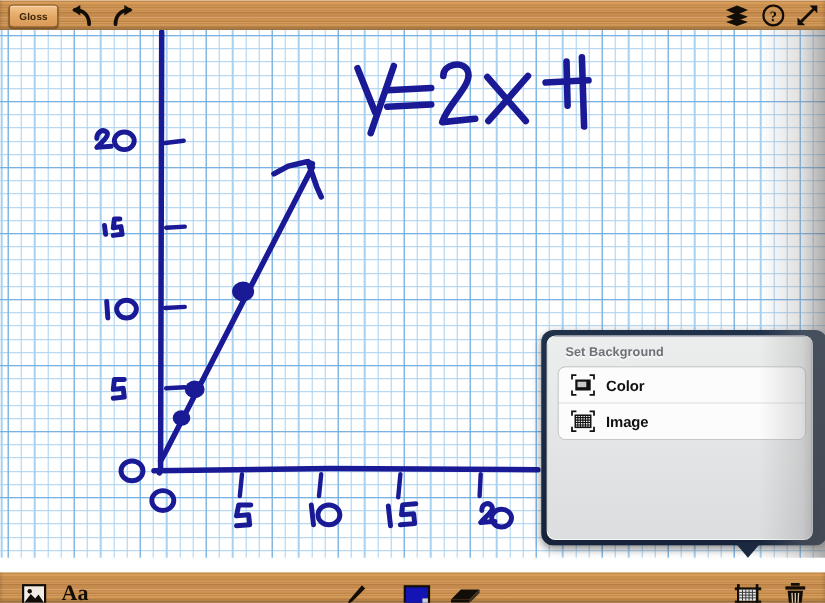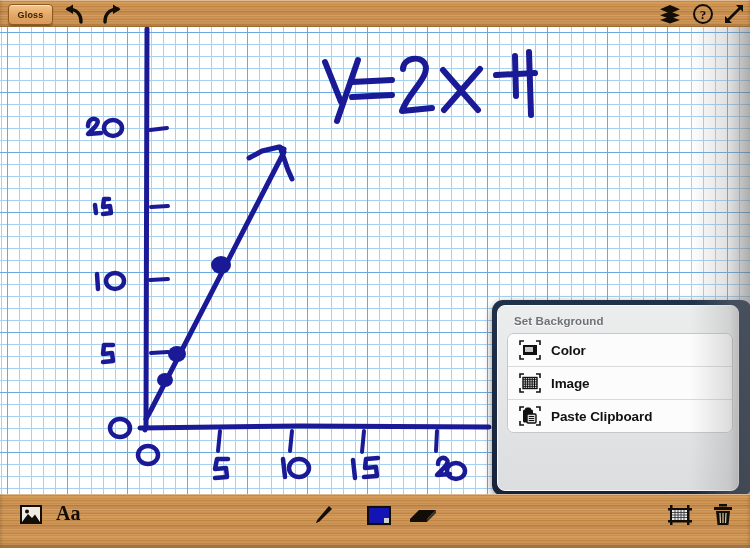--- a/index.html
+++ b/index.html
@@ -18,21 +18,21 @@
         rgba(255,255,255,.10) 0px, rgba(255,255,255,.10) 1px,
         rgba(0,0,0,.05) 1px, rgba(0,0,0,.05) 2px,
         rgba(255,255,255,.04) 2px, rgba(255,255,255,.04) 4px,
         rgba(0,0,0,.03) 4px, rgba(0,0,0,.03) 5px),
       repeating-linear-gradient(to bottom,
         #c98f4d 0px,#d79a55 3px,#c78a46 6px,#cf9350 9px,#bf8241 12px,#d2985a 16px,#c4863f 20px),
       linear-gradient(to bottom,#d79b57,#b87a36);
     box-shadow:inset 0 1px 0 rgba(255,255,255,.35), inset 0 -2px 4px rgba(0,0,0,.25);
   }
   #topbar{top:0;height:27px;}
-  #bottombar{bottom:0;height:54px;}
+  #bottombar{bottom:0;height:28px;}
 
   .gloss-btn{
     position:absolute;left:8px;top:4px;width:43px;height:19px;
     border-radius:4px;border:1px solid #8a5a22;
     background:linear-gradient(to bottom,#f4c48c,#e3a763 55%,#d9995a);
     box-shadow:0 1px 1px rgba(0,0,0,.35), inset 0 1px 0 rgba(255,255,255,.6);
     color:#3a2409;font-size:9px;font-weight:bold;
     display:flex;align-items:center;justify-content:center;
     letter-spacing:.2px;
   }
@@ -240,41 +240,20 @@
                       <path d="M6,10.9 L20,10.9"></path>
                     <path d="M6,13.1 L20,13.1"></path>
                       <path d="M6,15.3 L20,15.3"></path>
                   </g>
                 </svg>
               </span>
               <span class="lbl">Image</span>
             </div>
 
 
-            <div class="pop-item">
-              <span class="ic">
-                <svg width="26" height="24" viewBox="0 0 26 24">
-                  <g stroke="#111" stroke-width="1.6" fill="none">
-                    <path d="M3,7 L3,3 L7,3"></path>
-                      <path d="M19,3 L23,3 L23,7"></path>
-                    <path d="M23,17 L23,21 L19,21"></path>
-                      <path d="M7,21 L3,21 L3,17"></path>
-                  </g>
-                  <rect x="6" y="5.5" width="10" height="13" rx="1.5" fill="#111"></rect>
-                  <rect x="8.5" y="4" width="5" height="3" rx="1" fill="#111" stroke="#111"></rect>
-                  <rect x="10" y="10" width="9" height="9" rx="1" fill="#ddd" stroke="#111" stroke-width="1.4"></rect>
-                  <g stroke="#111" stroke-width="1">
-                    <path d="M11.8,12.5 L17.2,12.5"></path>
-                      <path d="M11.8,14.5 L17.2,14.5"></path>
-                    <path d="M11.8,16.5 L17.2,16.5"></path>
-                  </g>
-                </svg>
-              </span>
-              <span class="lbl">Paste Clipboard</span>
-            </div>
 
           </div>
         </div>
       </div>
       <div class="pop-tip"></div>
     </div>
 
   </div>
 
   <div id="topbar" class="wood">

